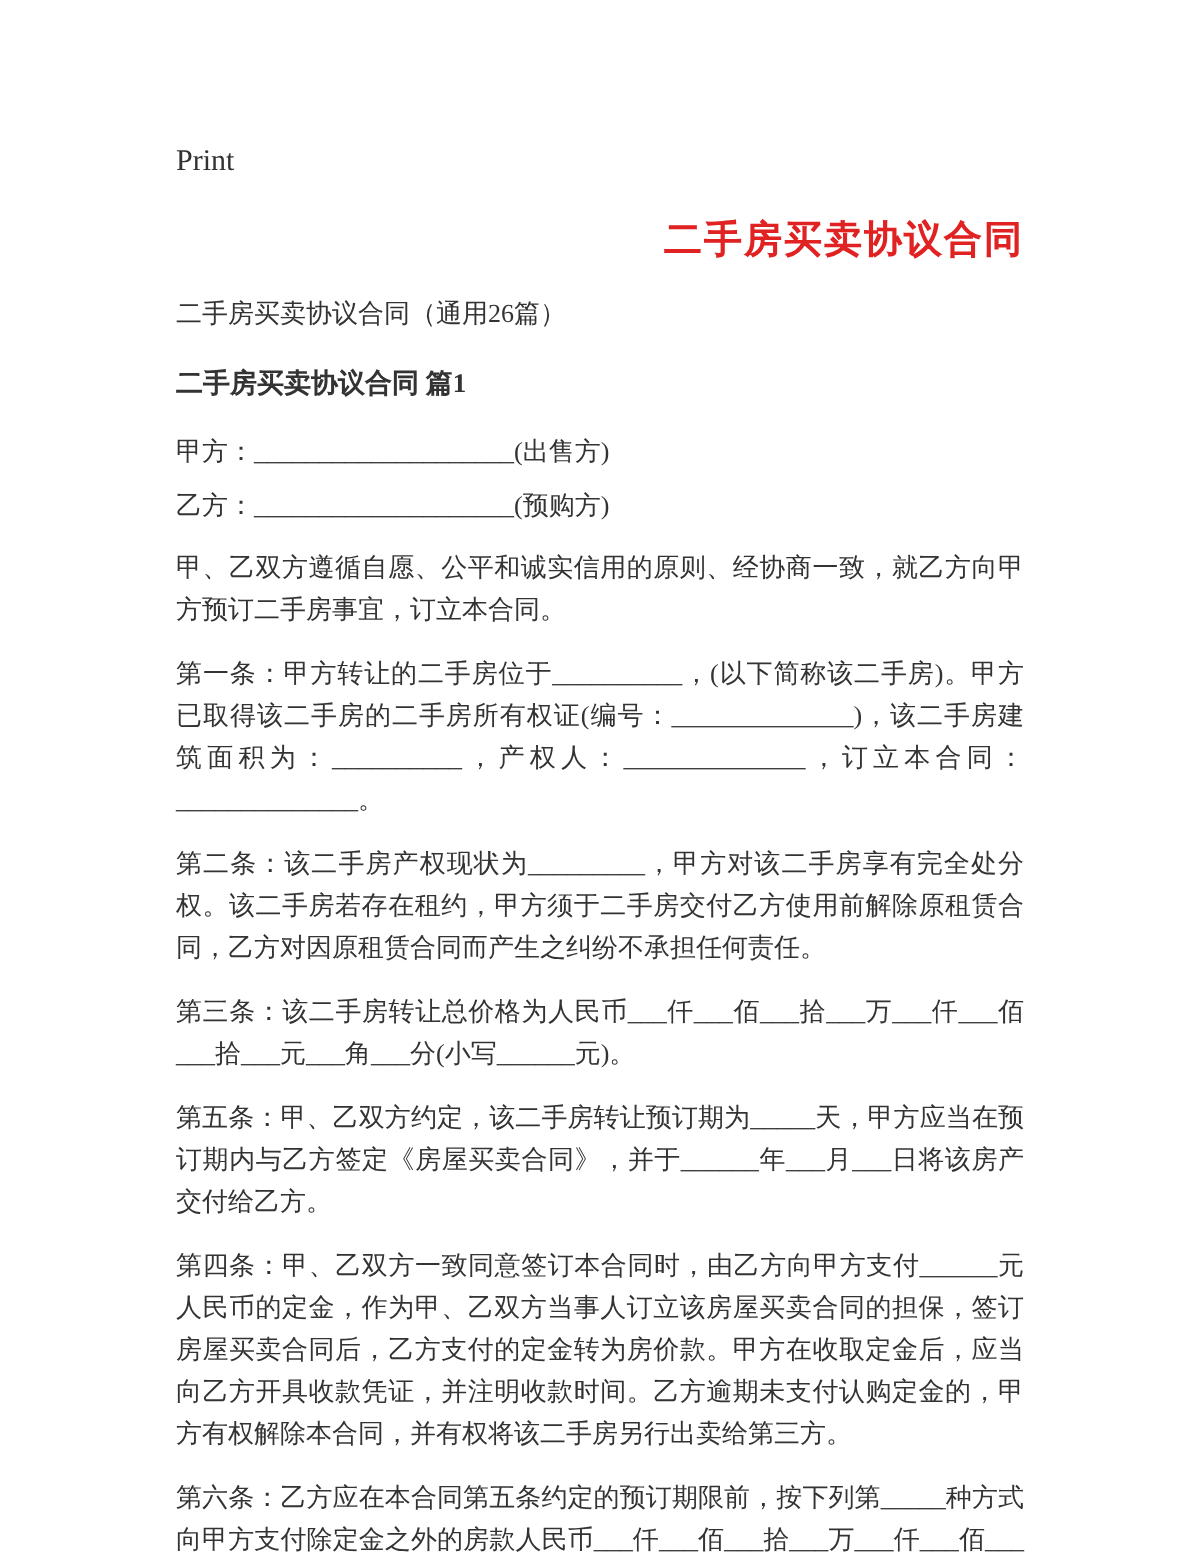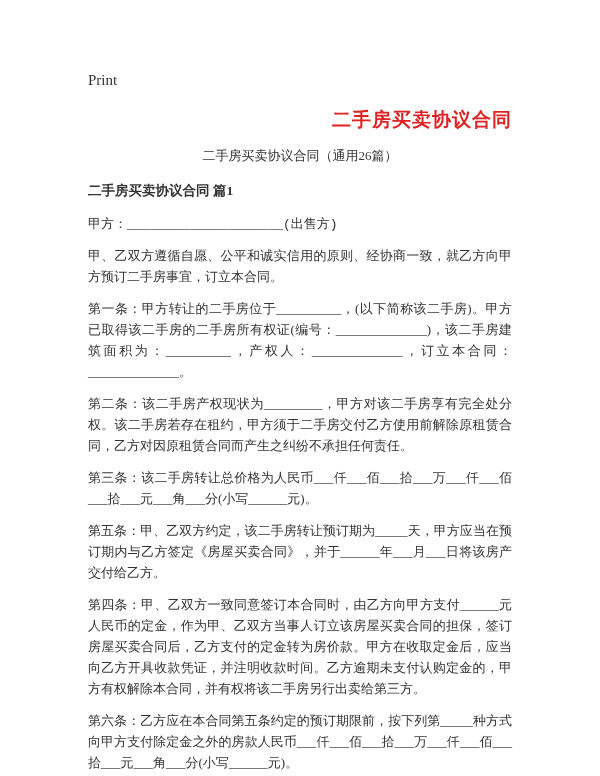--- a/index.html
+++ b/index.html
@@ -30,30 +30,28 @@
     font-size: 19px;
     font-weight: bold;
     color: #e02222;
     text-align: right;
     margin: 10px 0 12px 0;
     line-height: 26px;
     letter-spacing: 1px;
   }
   .doc-subtitle {
     margin: 0 0 14px 0;
-    text-align: center;
   }
   .section-heading {
     font-size: 13.5px;
     font-weight: bold;
     margin: 0 0 13px 0;
   }
   .party-line {
     margin: 5px 0 6px 0;
-    font-family: Liberation Mono, monospace;
   }
   .para {
     margin: 10px 0 11px 0;
     text-align: justify;
   }
   .para:last-child {
     margin-bottom: 0;
   }
 </style>
 </head>
@@ -64,20 +62,21 @@
   <a class="print-link">Print</a>
 
   <h1 class="doc-title">二手房买卖协议合同</h1>
 
   <p class="doc-subtitle">二手房买卖协议合同（通用26篇）</p>
 
   <h2 class="section-heading">二手房买卖协议合同 篇1</h2>
 
   <p class="party-line">甲方：____________________(出售方)</p>
 
+  <p class="party-line">乙方：____________________(预购方)</p>
 
   <p class="para">甲、乙双方遵循自愿、公平和诚实信用的原则、经协商一致，就乙方向甲方预订二手房事宜，订立本合同。</p>
   <p class="para">第一条：甲方转让的二手房位于__________，(以下简称该二手房)。甲方已取得该二手房的二手房所有权证(编号：______________)，该二手房建筑面积为：__________，产权人：______________，订立本合同：______________。</p>
   <p class="para">第二条：该二手房产权现状为_________，甲方对该二手房享有完全处分权。该二手房若存在租约，甲方须于二手房交付乙方使用前解除原租赁合同，乙方对因原租赁合同而产生之纠纷不承担任何责任。</p>
   <p class="para">第三条：该二手房转让总价格为人民币___仟___佰___拾___万___仟___佰___拾___元___角___分(小写______元)。</p>
   <p class="para">第五条：甲、乙双方约定，该二手房转让预订期为_____天，甲方应当在预订期内与乙方签定《房屋买卖合同》，并于______年___月___日将该房产交付给乙方。</p>
   <p class="para">第四条：甲、乙双方一致同意签订本合同时，由乙方向甲方支付______元人民币的定金，作为甲、乙双方当事人订立该房屋买卖合同的担保，签订房屋买卖合同后，乙方支付的定金转为房价款。甲方在收取定金后，应当向乙方开具收款凭证，并注明收款时间。乙方逾期未支付认购定金的，甲方有权解除本合同，并有权将该二手房另行出卖给第三方。</p>
   <p class="para">第六条：乙方应在本合同第五条约定的预订期限前，按下列第_____种方式向甲方支付除定金之外的房款人民币___仟___佰___拾___万___仟___佰___拾___元___角___分(小写______元)。</p>
   
 

